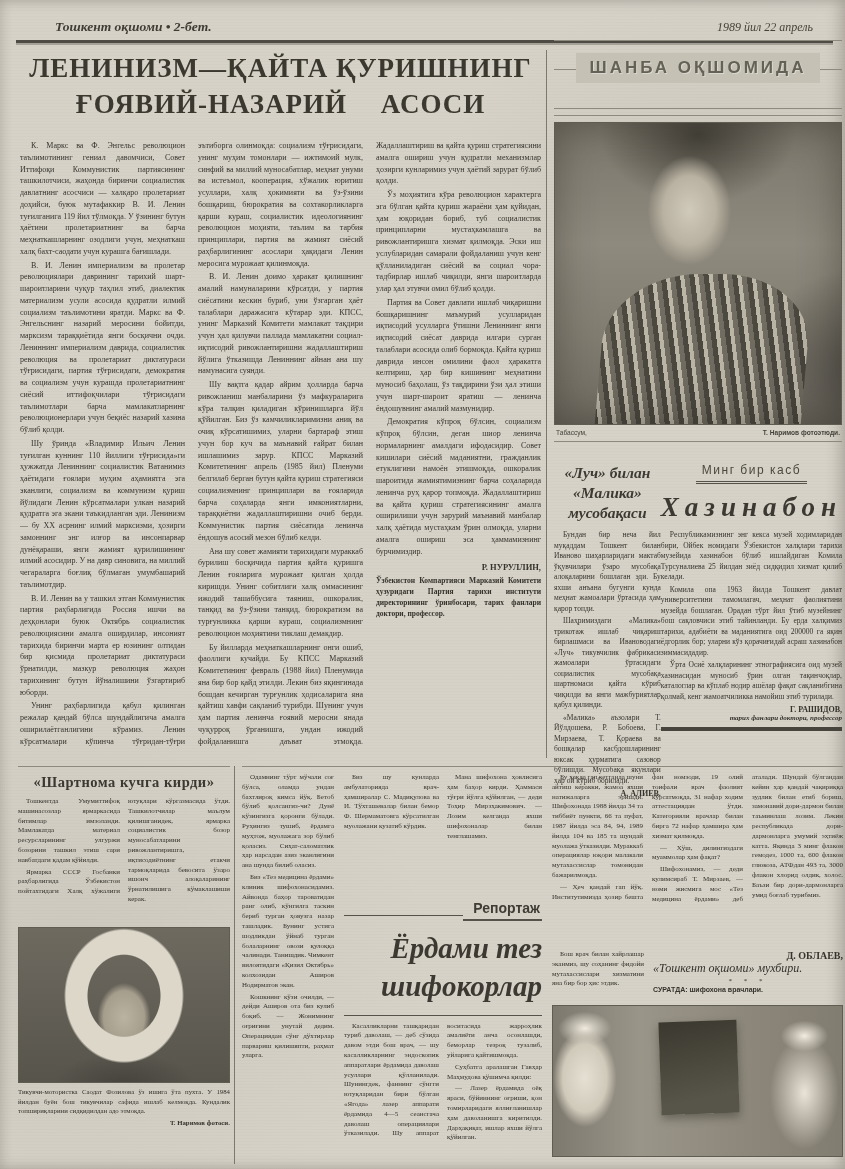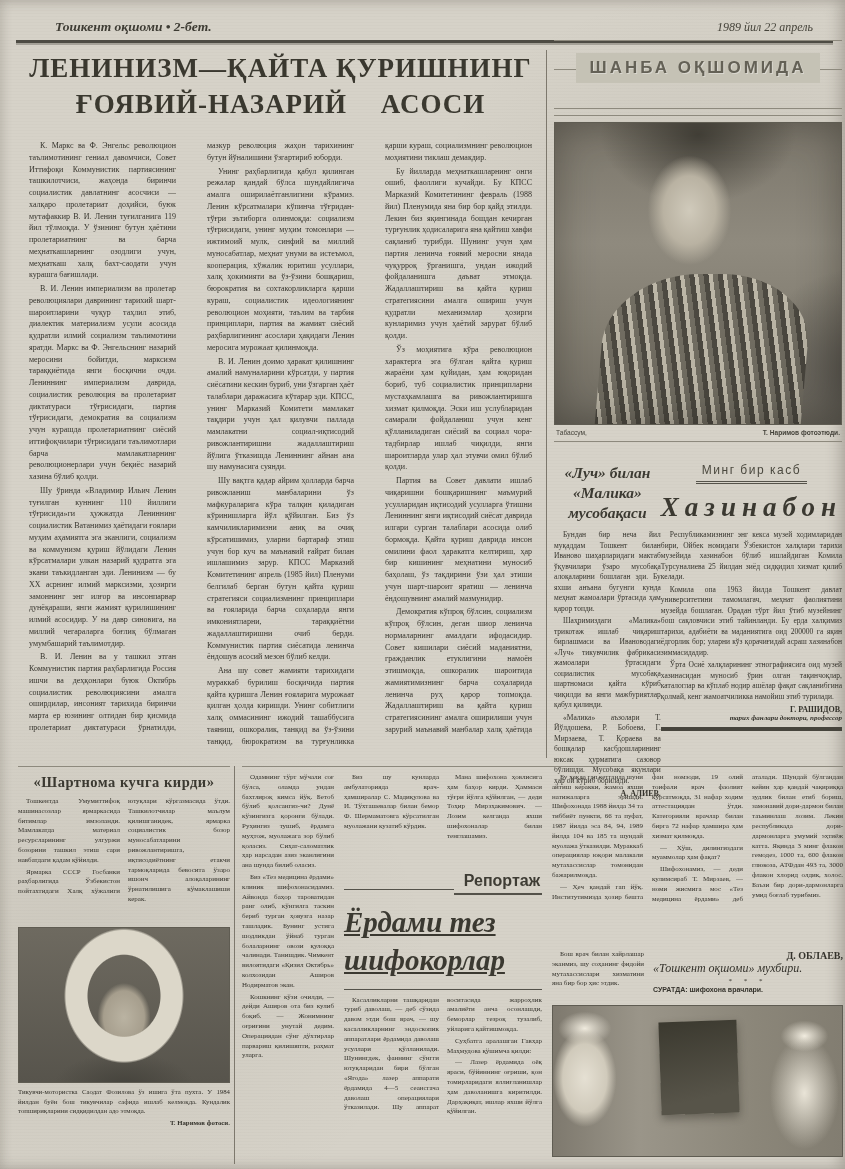--- a/index.html
+++ b/index.html
@@ -17,21 +17,21 @@
   .masthead{position:absolute;left:55px;right:32px;top:19px;display:flex;justify-content:space-between;align-items:baseline;}
   .mast-left{font-style:italic;font-weight:bold;font-size:13.5px;color:#3e3c34;}
   .mast-right{font-size:12px;font-style:italic;color:#45433a;}
   .head-rule{position:absolute;left:16px;right:12px;top:40px;height:3px;background:#4d4b43;box-shadow:0 2px 0 rgba(77,75,67,.35);}
   
   .lead-headline{position:absolute;left:20px;top:52px;width:521px;text-align:center;font-weight:bold;color:#3a382f;}
   .lead-headline .h-line1{font-size:27px;letter-spacing:1px;line-height:1.25;}
   .lead-headline .h-line2{font-size:27px;letter-spacing:1px;word-spacing:26px;line-height:1.35;}
   .lead-body{position:absolute;left:20px;top:140px;width:521px;height:614px;columns:3;column-gap:13px;column-fill:auto;
     font-size:8px;line-height:1.47;text-align:justify;overflow:hidden;}
-  .lead-body p{margin:0 9px 2px;text-indent:11px;}
+  .lead-body p{margin:0 0 2px;text-indent:11px;}
   .sig-name{font-weight:bold;text-align:right;font-size:8.5px;margin-top:4px;}
   .sig-aff{font-weight:bold;font-size:7.5px;text-align:justify;margin-top:1px;}
   
   .vdiv1{position:absolute;left:546px;top:50px;width:1px;height:708px;background:#7d786d;}
   .vdiv2{position:absolute;left:234px;top:766px;width:1px;height:398px;background:#7d786d;}
   
   .sat{position:absolute;left:554px;top:40px;width:288px;}
   .banner{position:relative;height:74px;border-top:1px solid #8d897d;border-bottom:1px solid #8d897d;}
   .banner::before{content:"";position:absolute;left:0;right:0;top:28px;height:1px;background:#8d897d;}
   .banner::after{content:"";position:absolute;left:0;right:0;bottom:6px;height:1px;background:#8d897d;}
@@ -79,24 +79,24 @@
   
   .reportage{position:absolute;left:242px;top:766px;width:601px;border-top:1px solid #8d897d;padding-top:6px;
     display:flex;gap:10px;}
   .rep-body{font-size:7px;line-height:1.4;text-align:justify;}
   .rep-body p{margin:0 0 2px;text-indent:8px;}
   .rep-colA{width:92px;height:388px;overflow:hidden;}
   .rep-mid{width:198px;}
   .rep-mid-top{columns:2;column-gap:8px;height:94px;overflow:hidden;}
   .rep-label-row{display:flex;align-items:flex-end;margin-top:5px;}
   .rep-label-line{flex:1;height:1px;background:#54524a;margin-bottom:5px;}
-  .rep-label{font-family:"Liberation Sans",sans-serif;font-weight:bold;font-size:16px;color:#3e3c34;
-    padding:0 2px 3px 10px;border-bottom:2px solid #54524a;}
-  .rep-title{text-align:left;font-style:italic;font-weight:bold;font-size:29px;line-height:1.32;
-    color:#3b3931;padding:8px 0 9px;border-bottom:1px solid #54524a;text-decoration:underline;}
+  .rep-label{font-family:"Liberation Sans",sans-serif;font-weight:bold;font-size:14px;color:#3e3c34;
+    padding:0 2px 3px 10px;border-bottom:2px solid #54524a;margin-top:28px;}
+  .rep-title{text-align:right;font-style:italic;font-weight:bold;font-size:29px;line-height:1.32;
+    color:#3b3931;padding:8px 0 9px;border-bottom:1px solid #54524a;}
   .rep-mid-bottom{columns:2;column-gap:8px;height:172px;overflow:hidden;margin-top:6px;}
   .rep-right{flex:1;}
   .rep-right-cols{columns:3;column-gap:9px;height:174px;overflow:hidden;}
   .rep-end-row{display:flex;gap:9px;margin-top:3px;height:52px;overflow:hidden;}
   .rep-extra{width:92px;}
   .rep-sigblock{flex:1;}
   .rep-sig-name{font-weight:bold;font-size:10px;text-align:right;}
   .rep-sig-title{font-size:12px;text-align:left;font-style:italic;}
   .rep-stars{text-align:center;letter-spacing:5px;font-size:7px;margin:1px 0;}
   .rep-photo-cap{font-family:"Liberation Sans",sans-serif;font-weight:bold;font-size:7px;}

